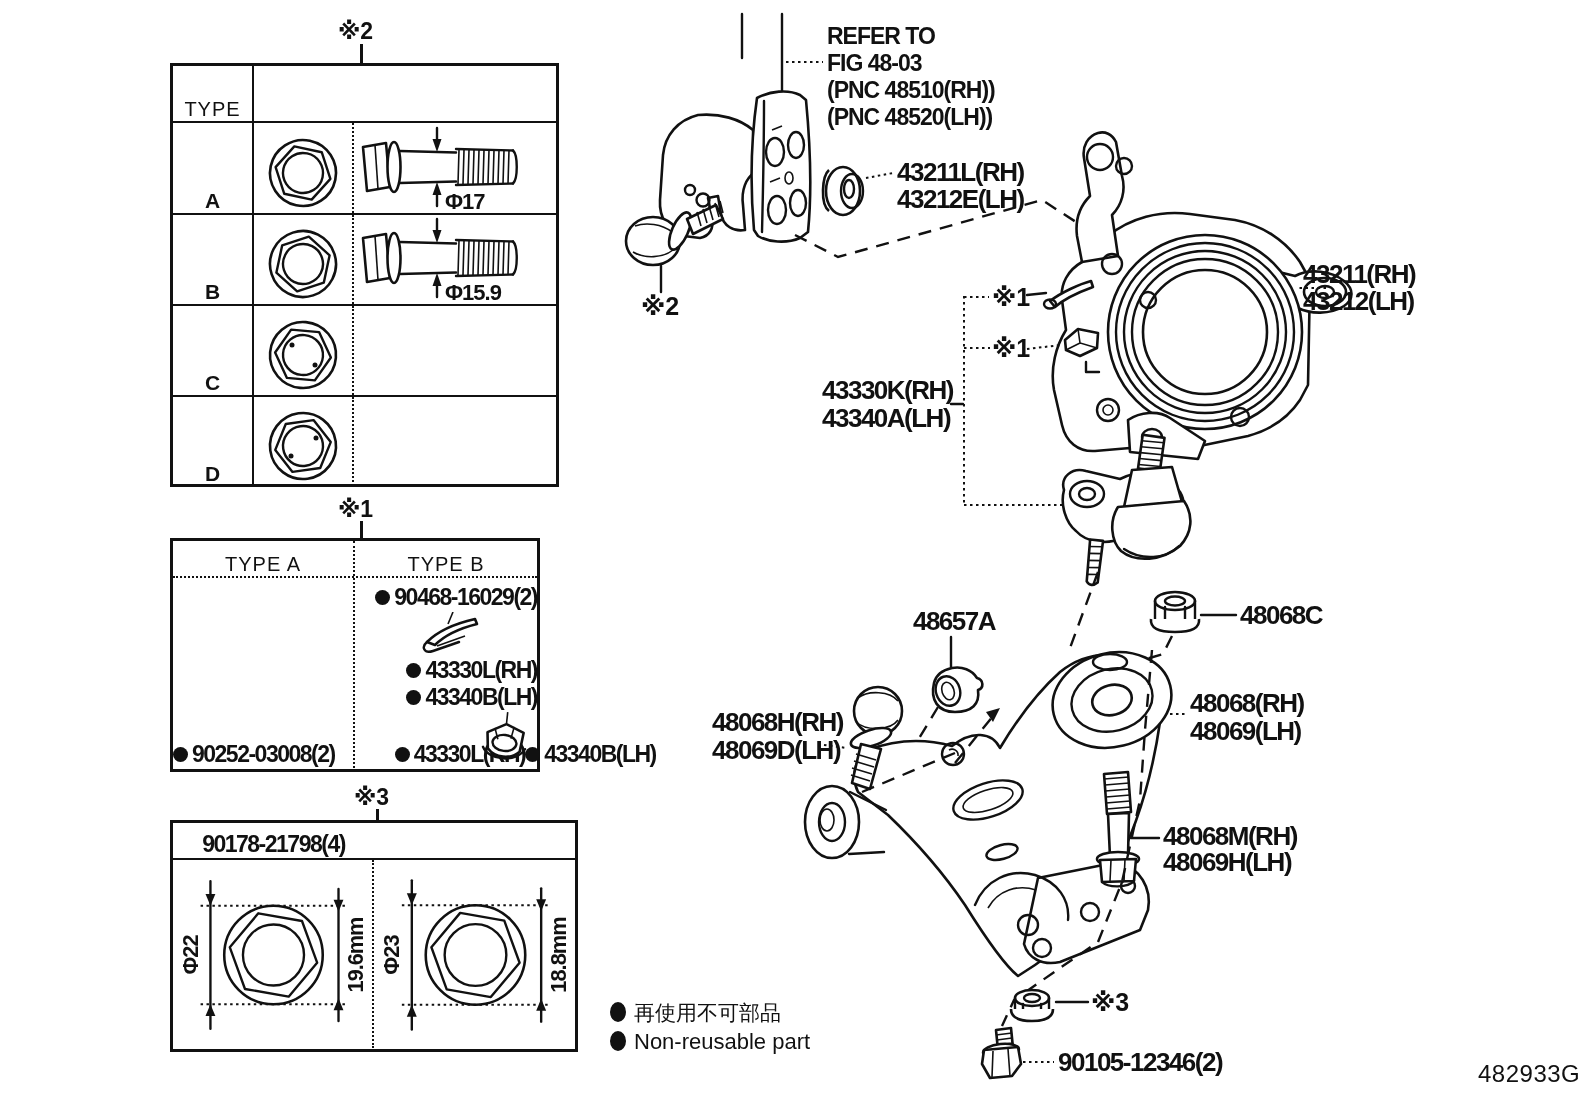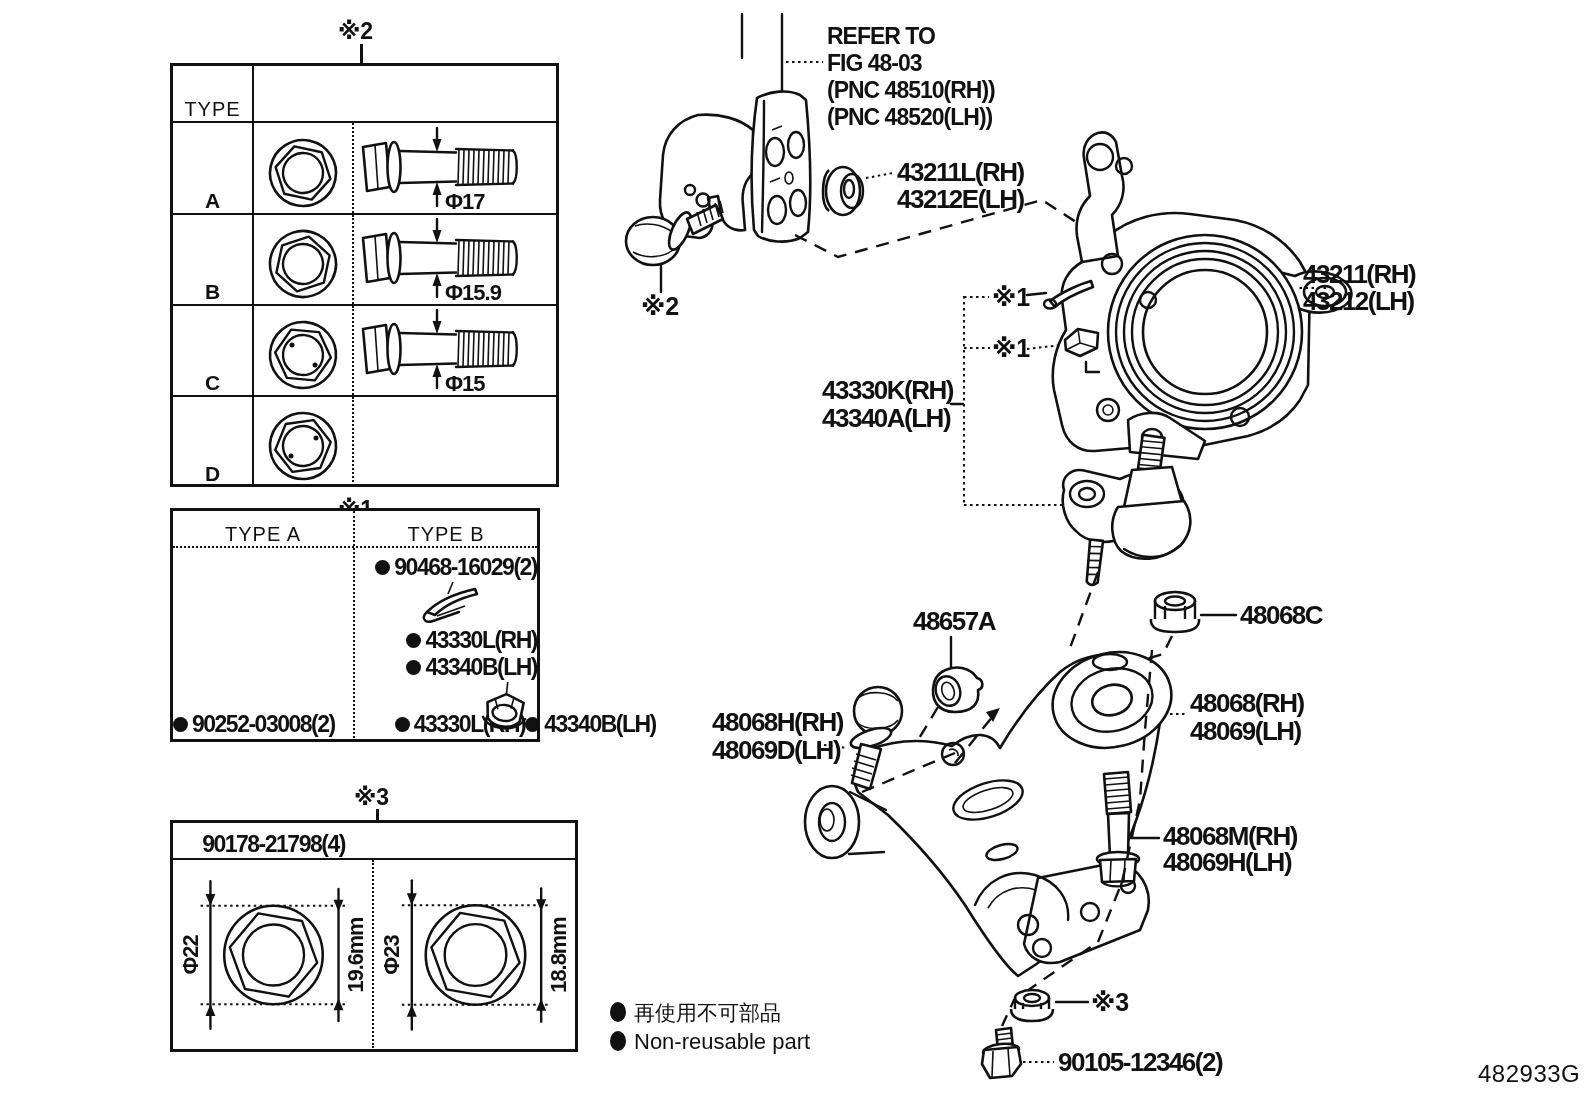--- a/index.html
+++ b/index.html
@@ -363,46 +363,40 @@
       <div class="tcell" style="width:81px;border-right:2.5px solid #111">
           <span class="row-letter">C</span>
         </div>
       <div class="tcell" style="width:100px;border-right:2px dotted #111">
         <svg width="90" height="80">
             <use href="#tblnut" transform="rotate(5 45 40)"></use>
             <circle cx="34" cy="30" r="2.5" fill="#111"></circle>
             <circle cx="57" cy="50" r="2.5" fill="#111"></circle>
           </svg>
       </div>
-      <div class="tcell" style="flex:1">
-        <svg width="200" height="88">
-            <use href="#tblbolt"></use>
-            <text class="small" x="90" y="84">Φ15</text>
-          </svg>
-      </div>
     </div>
 
     <div class="trow" style="height:91px;border-top:2.5px solid #111">
       <div class="tcell" style="width:81px;border-right:2.5px solid #111">
           <span class="row-letter">D</span>
         </div>
       <div class="tcell" style="width:100px;border-right:2px dotted #111">
         <svg width="90" height="80">
             <use href="#tblnut" transform="rotate(-8 45 40)"></use>
             <circle cx="33" cy="50" r="2.5" fill="#111"></circle>
             <circle cx="58" cy="32" r="2.5" fill="#111"></circle>
           </svg>
       </div>
     </div>
   </div>
 
   <div class="refmark" style="left:338px;top:496px">※1</div>
   <div class="refline" style="left:360px;top:521px;height:17px"></div>
 
-  <div class="tbl" style="left:170px;top:508px;width:370px;height:234px">
+  <div class="tbl" style="left:170px;top:538px;width:370px;height:234px">
     <div class="trow" style="height:37px;border-bottom:2px dotted #111">
       <div class="tcell" style="width:50%;border-right:2px dotted #111">
           <span class="type-lbl">TYPE A</span>
         </div>
       <div class="tcell" style="width:50%">
           <span class="type-lbl">TYPE B</span>
         </div>
     </div>
     <div class="trow" style="height:190px">
 

